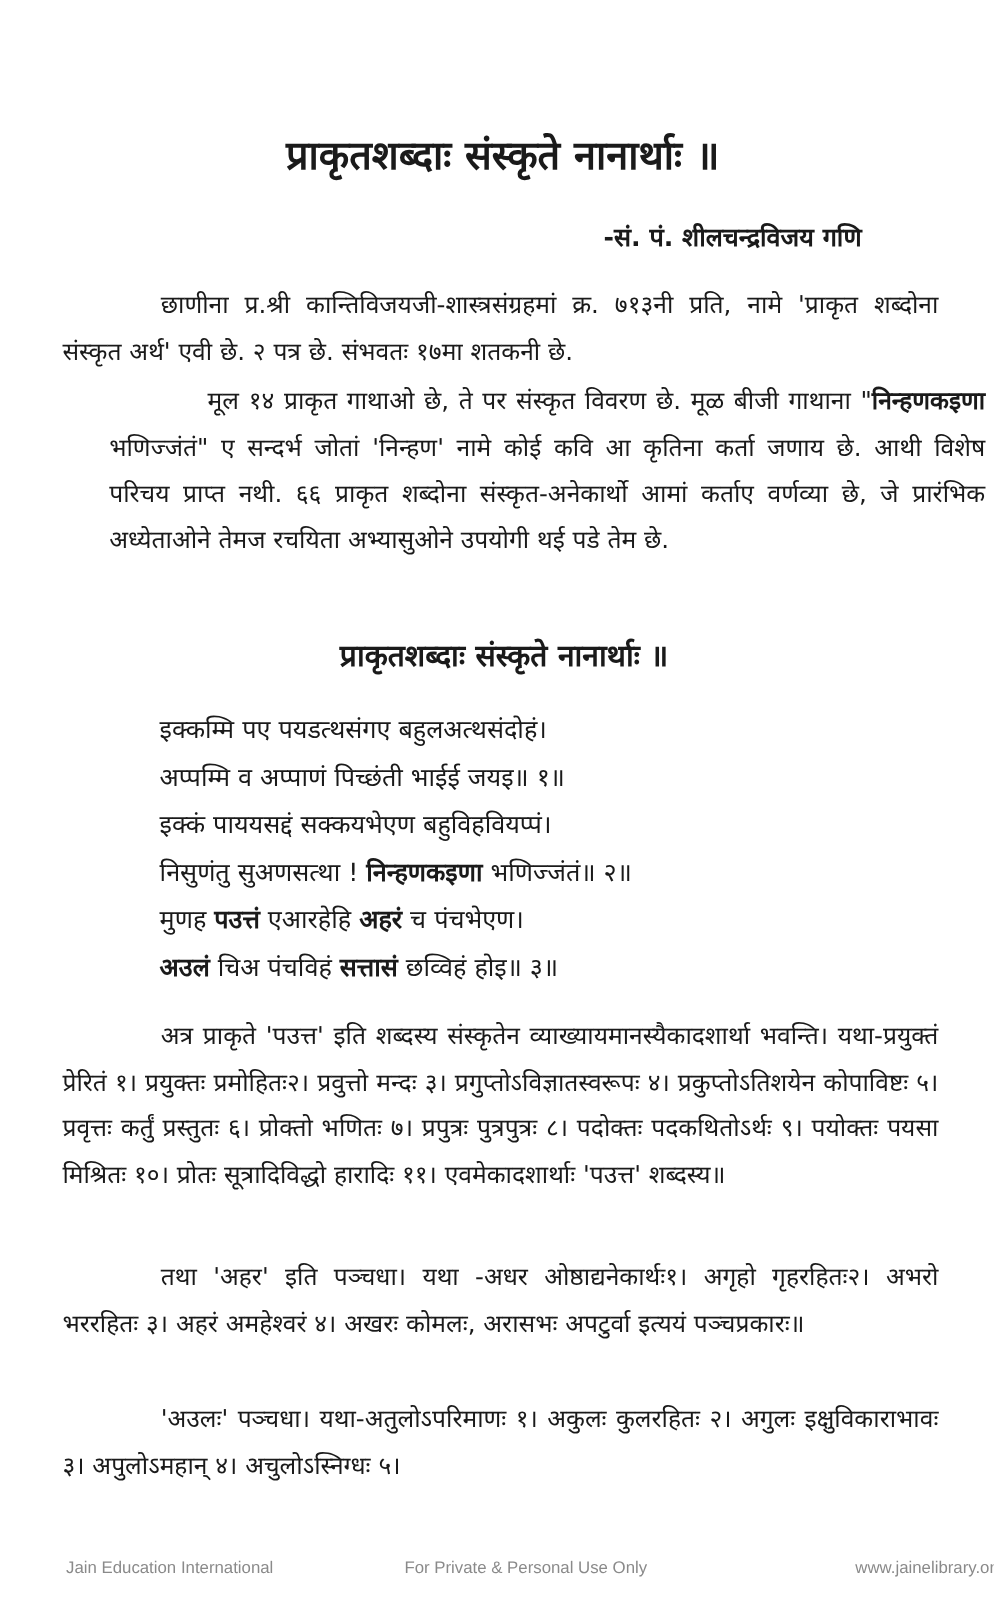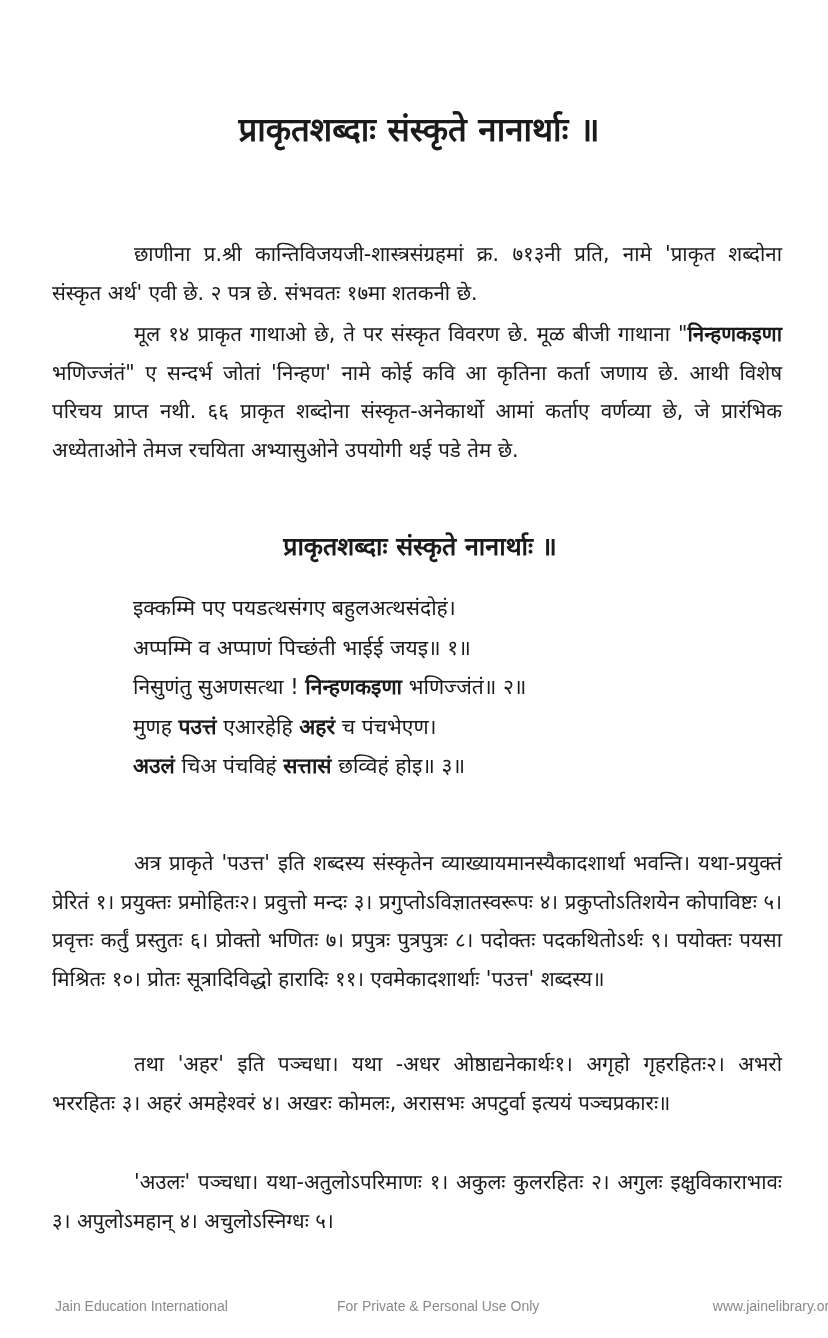--- a/index.html
+++ b/index.html
@@ -16,21 +16,21 @@
     .author {
       position: absolute; right: 46px; top: 183px;
       font-size: 21px; font-weight: bold;
     }
     .para {
       position: absolute; left: 52px; width: 730px;
       font-size: 20.5px; line-height: 38.5px; text-align: justify;
       text-indent: 82px;
     }
     .p1 { top: 235px; }
-    .p2 { top: 315px; }
+    .p2 { top: 315px; margin-left: 39px; }
     .subtitle {
       position: absolute; left: 0; width: 828px; top: 528px;
       text-align: center; font-size: 25px; font-weight: bold;
       padding-left: 12px; box-sizing: border-box;
     }
     .verses { position: absolute; left: 133px; top: 589px; }
     .verse {
       font-size: 21px; line-height: 39.5px; white-space: nowrap;
     }
     .verse b { font-weight: bold; }
@@ -45,30 +45,32 @@
     .f-left { left: 22px; }
     .f-mid { left: 304px; }
     .f-right { right: 24px; }
     .bold { font-weight: bold; }
   </style>
 </head>
 <body>
 
 <div class="page">
   <div class="title">प्राकृतशब्दाः संस्कृते नानार्थाः ॥</div>
+  <div class="author">-सं. पं. शीलचन्द्रविजय गणि</div>
 
   <div class="para p1">छाणीना प्र.श्री कान्तिविजयजी-शास्त्रसंग्रहमां क्र. ७१३नी प्रति, नामे 'प्राकृत शब्दोना संस्कृत अर्थ' एवी छे. २ पत्र छे. संभवतः १७मा शतकनी छे.</div>
 
   <div class="para p2"><span>मूल १४ प्राकृत गाथाओ छे, ते पर संस्कृत विवरण छे. मूळ बीजी गाथाना "</span><span class="bold">निन्हणकइणा</span><span> भणिज्जंतं" ए सन्दर्भ जोतां 'निन्हण' नामे कोई कवि आ कृतिना कर्ता जणाय छे. आथी विशेष परिचय प्राप्त नथी. ६६ प्राकृत शब्दोना संस्कृत-अनेकार्थो आमां कर्ताए वर्णव्या छे, जे प्रारंभिक अध्येताओने तेमज रचयिता अभ्यासुओने उपयोगी थई पडे तेम छे.</span></div>
 
   <div class="subtitle">प्राकृतशब्दाः संस्कृते नानार्थाः ॥</div>
 
   <div class="verses">
     <div class="verse">इक्कम्मि पए पयडत्थसंगए बहुलअत्थसंदोहं।</div>
     <div class="verse">अप्पम्मि व अप्पाणं पिच्छंती भाईई जयइ॥ १॥</div>
+    <div class="verse">इक्कं पाययसद्दं सक्कयभेएण बहुविहवियप्पं।</div>
     <div class="verse"><span>निसुणंतु सुअणसत्था ! </span><b>निन्हणकइणा</b><span> भणिज्जंतं॥ २॥</span></div>
     <div class="verse"><span>मुणह </span><b>पउत्तं</b><span> एआरहेहि </span><b>अहरं</b><span> च पंचभेएण।</span></div>
     <div class="verse"><b>अउलं</b><span> चिअ पंचविहं </span><b>सत्तासं</b><span> छव्विहं होइ॥ ३॥</span></div>
   </div>
 
   <div class="para c1">अत्र प्राकृते 'पउत्त' इति शब्दस्य संस्कृतेन व्याख्यायमानस्यैकादशार्था भवन्ति। यथा-प्रयुक्तं प्रेरितं १। प्रयुक्तः प्रमोहितः२। प्रवुत्तो मन्दः ३। प्रगुप्तोऽविज्ञातस्वरूपः ४। प्रकुप्तोऽतिशयेन कोपाविष्टः ५। प्रवृत्तः कर्तुं प्रस्तुतः ६। प्रोक्तो भणितः ७। प्रपुत्रः पुत्रपुत्रः ८। पदोक्तः पदकथितोऽर्थः ९। पयोक्तः पयसा मिश्रितः १०। प्रोतः सूत्रादिविद्धो हारादिः ११। एवमेकादशार्थाः 'पउत्त' शब्दस्य॥</div>
   <div class="para c2">तथा 'अहर' इति पञ्चधा। यथा -अधर ओष्ठाद्यनेकार्थः१। अगृहो गृहरहितः२। अभरो भररहितः ३। अहरं अमहेश्वरं ४। अखरः कोमलः, अरासभः अपटुर्वा इत्ययं पञ्चप्रकारः॥</div>
   <div class="para c3">'अउलः' पञ्चधा। यथा-अतुलोऽपरिमाणः १। अकुलः कुलरहितः २। अगुलः इक्षुविकाराभावः ३। अपुलोऽमहान् ४। अचुलोऽस्निग्धः ५।</div>
 
   <div class="footer">

